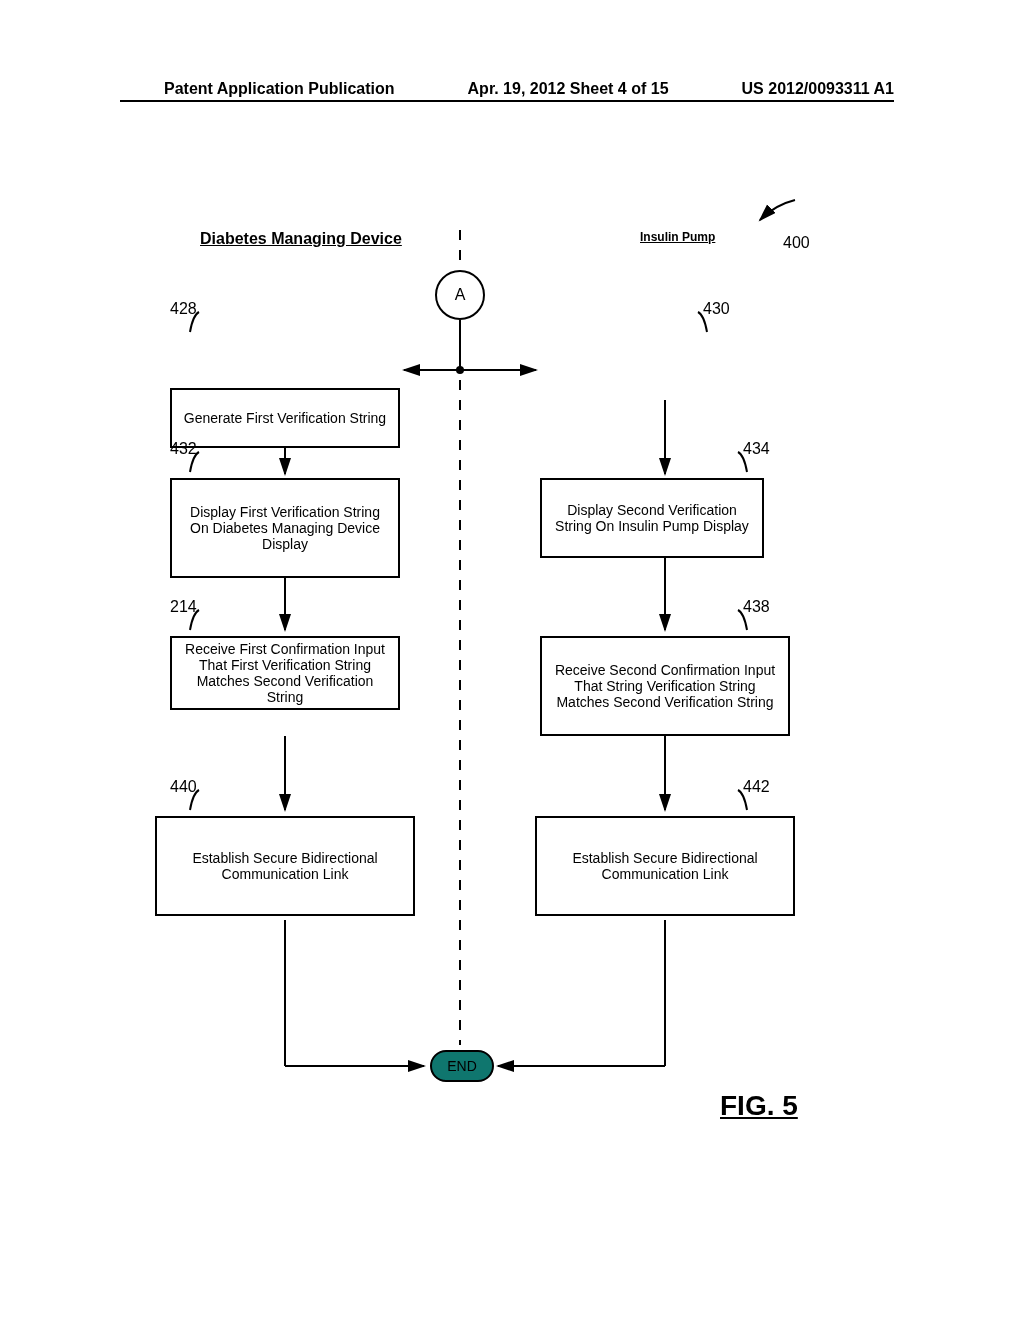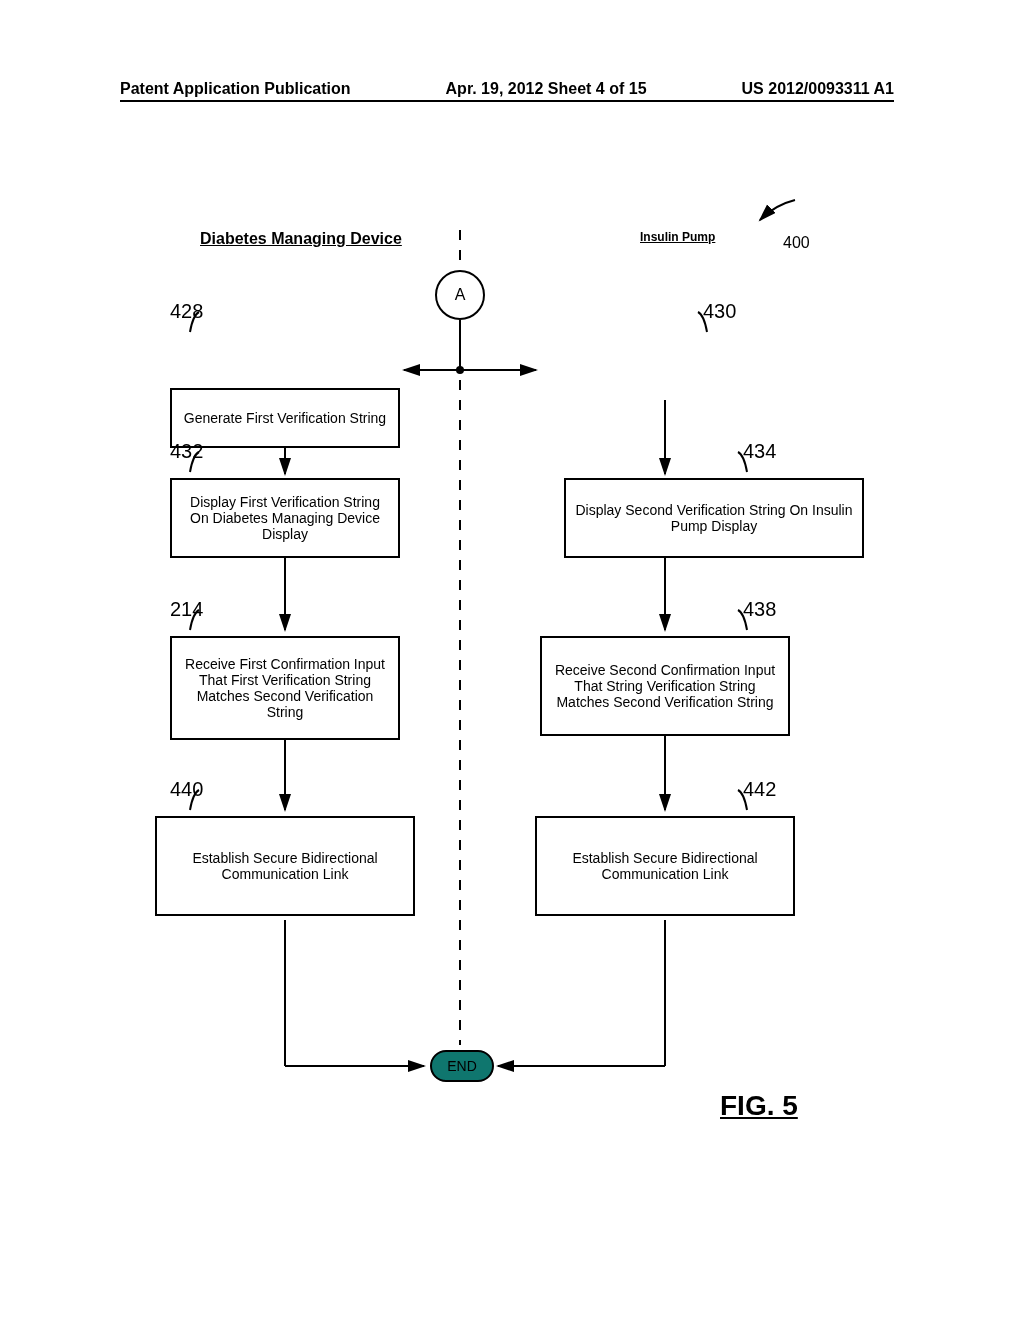--- a/index.html
+++ b/index.html
@@ -9,20 +9,21 @@
       width: 1024px;
       height: 1320px;
       position: relative;
     }
     .header {
       display: flex;
       justify-content: space-between;
       padding: 80px 130px 0 120px;
       font-weight: bold;
       font-size: 16px;
+      margin-left: 44px;
     }
     .header-left { }
     .header-center { }
     .header-right { }
     .header-divider {
       position: absolute;
       top: 100px;
       left: 120px;
       right: 130px;
       border-top: 2px solid black;
@@ -63,21 +64,21 @@
       text-align: center;
       display: flex;
       align-items: center;
       justify-content: center;
       font-size: 14px;
       padding: 8px;
       background: white;
     }
     .label {
       position: absolute;
-      font-size: 20px;
+      font-size: 16px;
     }
     .circle-a {
       position: absolute;
       left: 435px;
       top: 90px;
       width: 50px;
       height: 50px;
       border: 2px solid black;
       border-radius: 50%;
       display: flex;
@@ -176,26 +177,26 @@
   <div class="ref-400">400</div>
   <div class="title-left">Diabetes Managing Device</div>
   <div class="title-right">Insulin Pump</div>
   <div class="circle-a">A</div>
 
   <div class="label" style="left:170px;top:120px;">428</div>
   <div class="box" style="left:170px;top:160px;width:230px;height:60px;margin-top:48px;">Generate First Verification String</div>
   <div class="label" style="left:703px;top:120px;">430</div>
 
   <div class="label" style="left:170px;top:260px;">432</div>
-  <div class="box" style="left:170px;top:298px;width:230px;height:80px;">Display First Verification String On Diabetes Managing Device Display</div>
+  <div class="box" style="left:170px;top:298px;width:230px;height:100px;">Display First Verification String On Diabetes Managing Device Display</div>
   <div class="label" style="left:743px;top:260px;">434</div>
-  <div class="box" style="left:564px;top:298px;width:300px;height:80px;">Display Second Verification String On Insulin Pump Display</div>
+  <div class="box" style="left:540px;top:298px;width:224px;height:80px;">Display Second Verification String On Insulin Pump Display</div>
 
   <div class="label" style="left:170px;top:418px;">214</div>
-  <div class="box" style="left:170px;top:456px;width:230px;height:104px;">Receive First Confirmation Input That  First Verification String Matches Second Verification String</div>
+  <div class="box" style="left:170px;top:456px;width:230px;height:74px;">Receive First Confirmation Input That  First Verification String Matches Second Verification String</div>
   <div class="label" style="left:743px;top:418px;">438</div>
   <div class="box" style="left:540px;top:456px;width:250px;height:100px;">Receive Second Confirmation Input That  String Verification String Matches Second Verification String</div>
 
   <div class="label" style="left:170px;top:598px;">440</div>
   <div class="box" style="left:155px;top:636px;width:260px;height:100px;">Establish Secure Bidirectional Communication Link</div>
   <div class="label" style="left:743px;top:598px;">442</div>
   <div class="box" style="left:535px;top:636px;width:260px;height:100px;">Establish Secure Bidirectional Communication Link</div>
 
   <div class="end-box">END</div>
   <div class="fig-label">FIG. 5</div>

